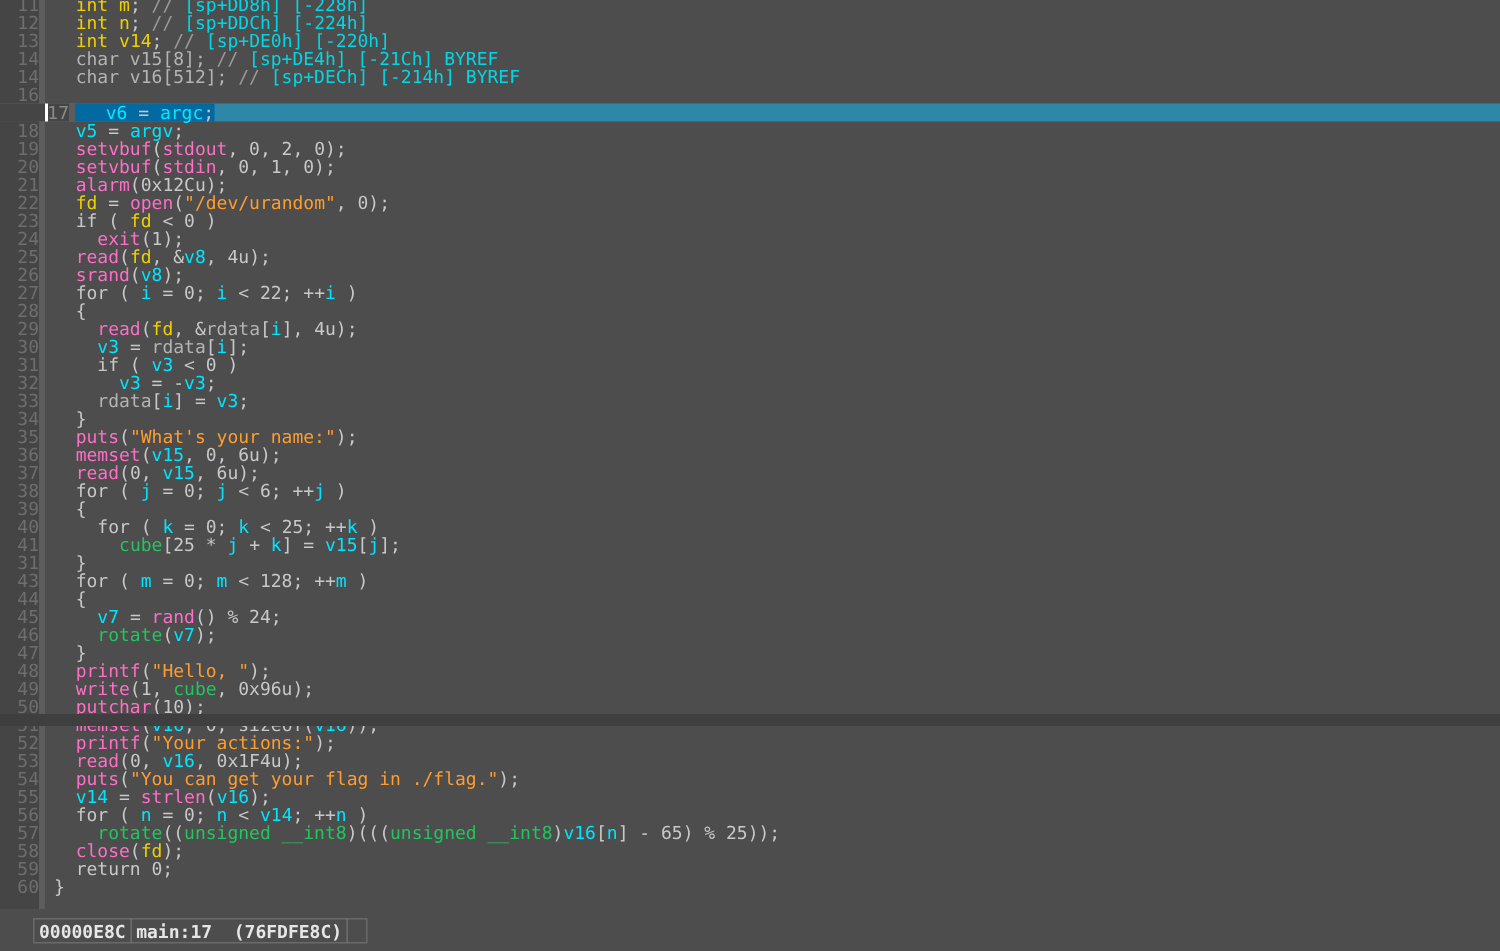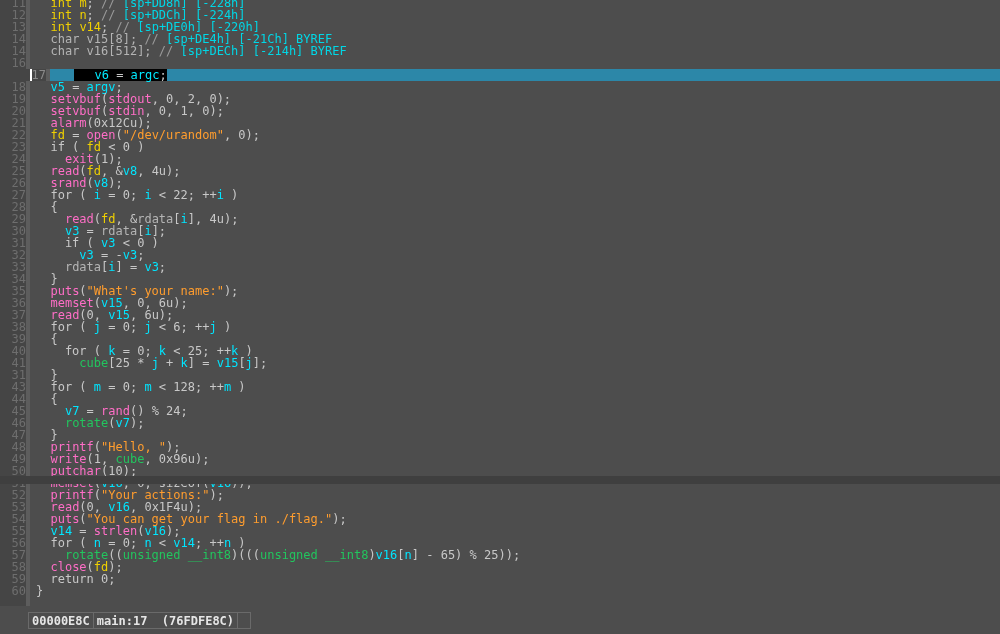--- a/index.html
+++ b/index.html
@@ -54,21 +54,21 @@
     display:inline-block;width:4px;background:#5d5d5d;vertical-align:top;
   }
   .code-line .src{
     display:inline-block;vertical-align:top;padding-left:6px;
   }
 
   
   .code-line.current{background:#2c87a8;}
   .code-line.current .ln{background:#454545;color:#8a8a8a;padding-left:20px;}
   .code-line.current .sep{background:#5d5d5d;}
-  .code-line.current .src{background:#000000;margin-left:24px;}
+  .code-line.current .src{background:#0369a1;}
   .caret{
     position:absolute;left:30px;top:0;width:2px;height:12px;
     background:#ffffff;
   }
 
   
   .t-kw      {color:#f0d000;}          
   .t-plain   {color:#c8c8c8;}          
   .t-cmt     {color:#9a9a9a;}          
   .t-cmtloc  {color:#00d7e6;}          
@@ -80,21 +80,21 @@
   .t-dim     {color:#b4b4b4;}          
 
   
   .code-line.current .t-var{color:#00eaff;}
 
   
   #status-bar{
     flex:0 0 28px;height:28px;
     background:#4d4d4d;
     display:flex;align-items:center;
-    padding-left:28px;
+    padding-left:22px;
     box-sizing:border-box;
   }
   .status-cell{
     border:1px solid #6a6a6a;
     color:#e6e6e6;
     font-family:"DejaVu Sans Mono","Liberation Mono",monospace;
     font-size:12px;
     font-weight:bold;
     line-height:16px;
     height:17px;

